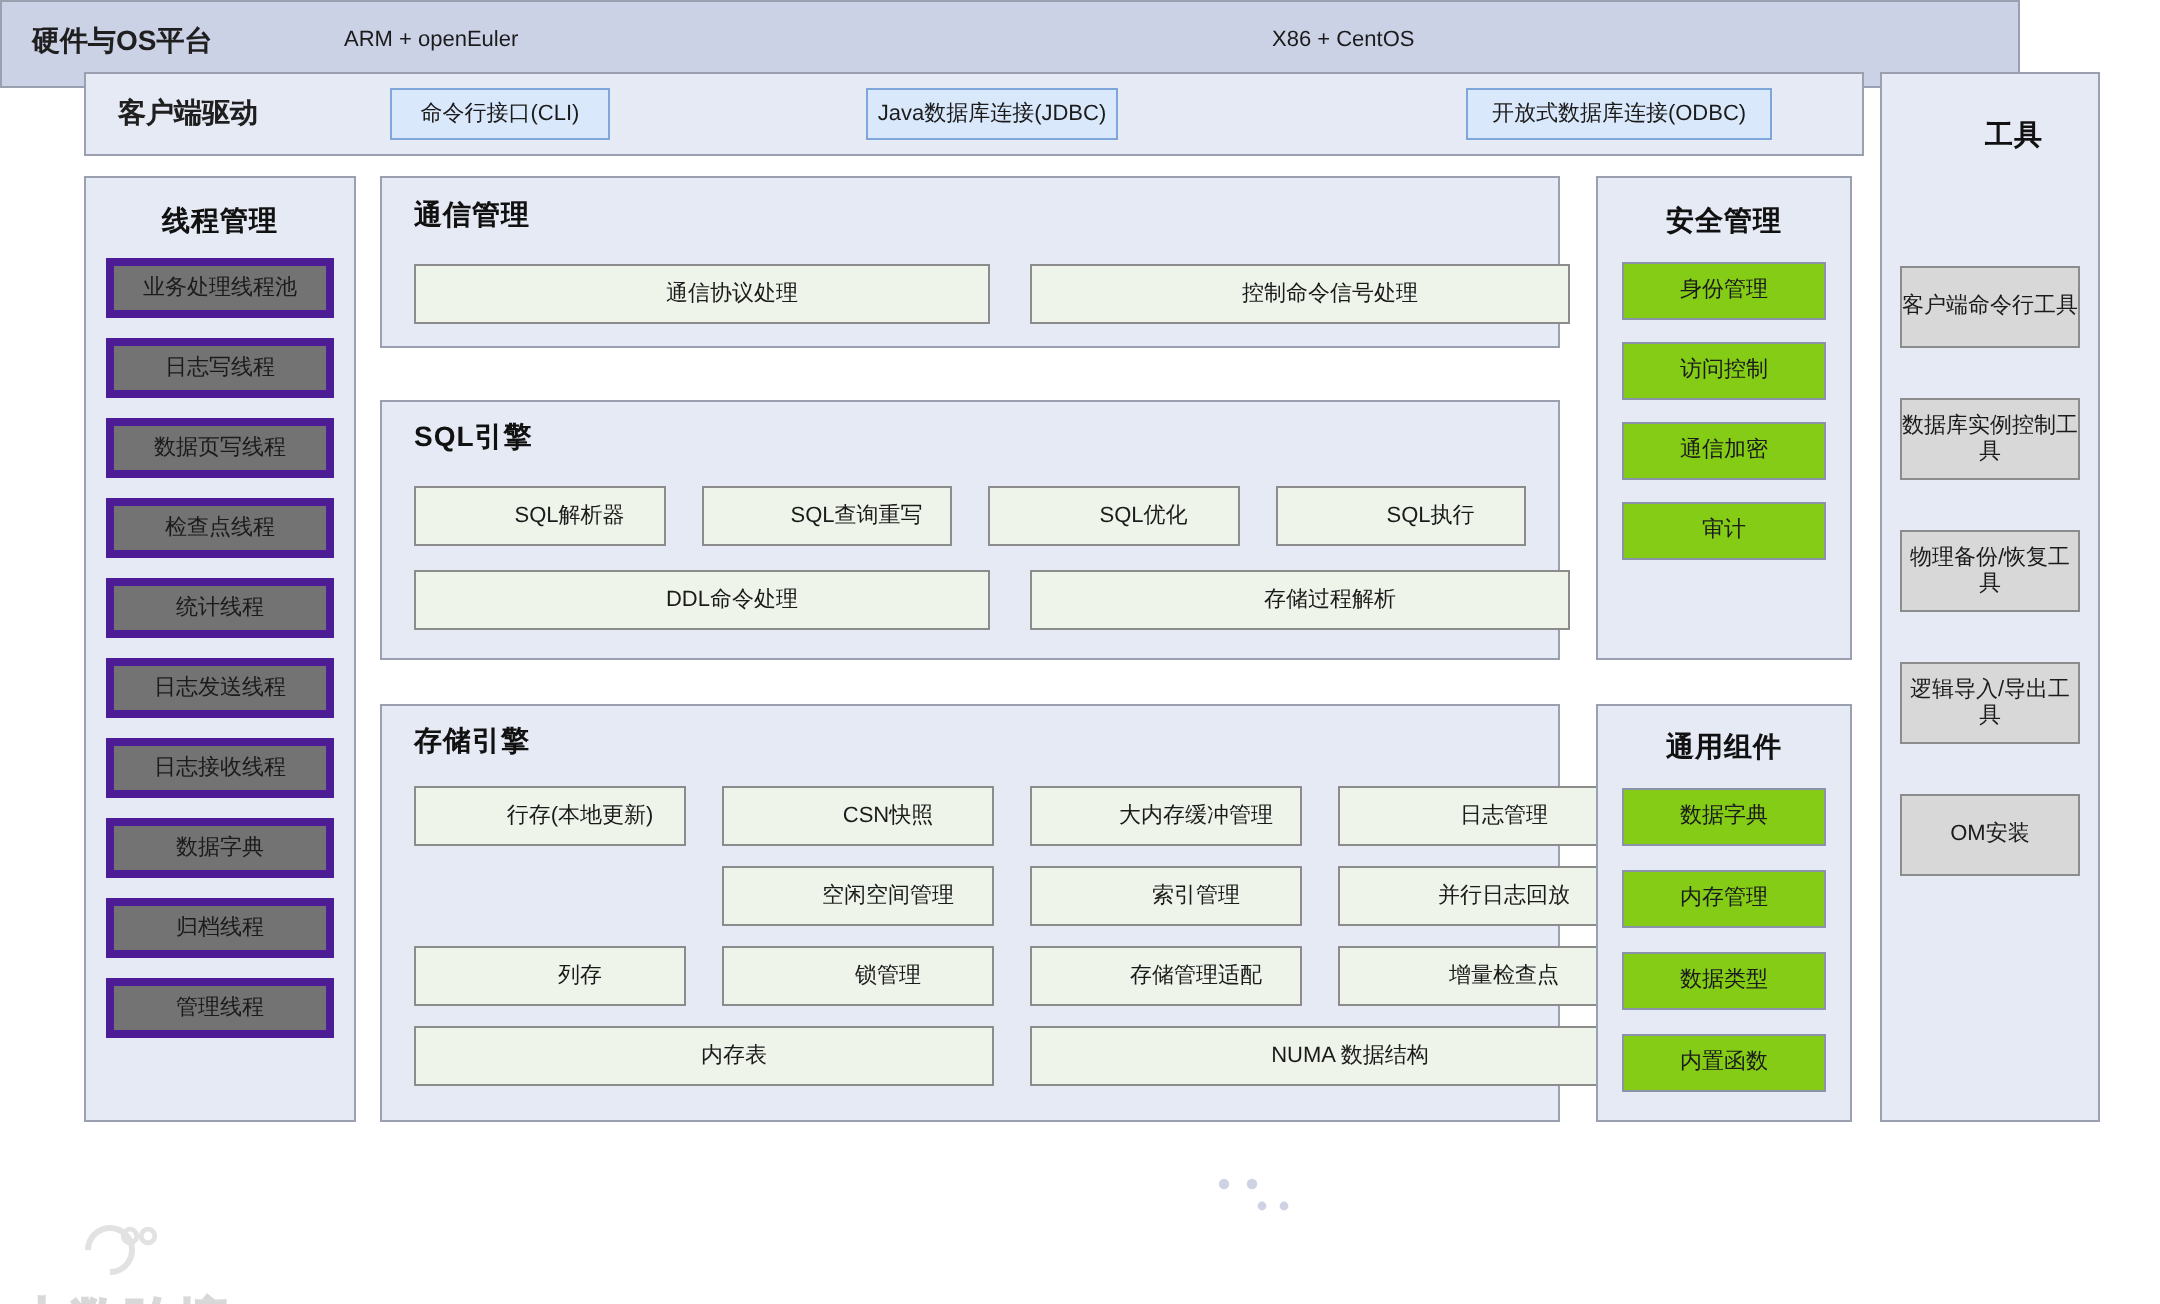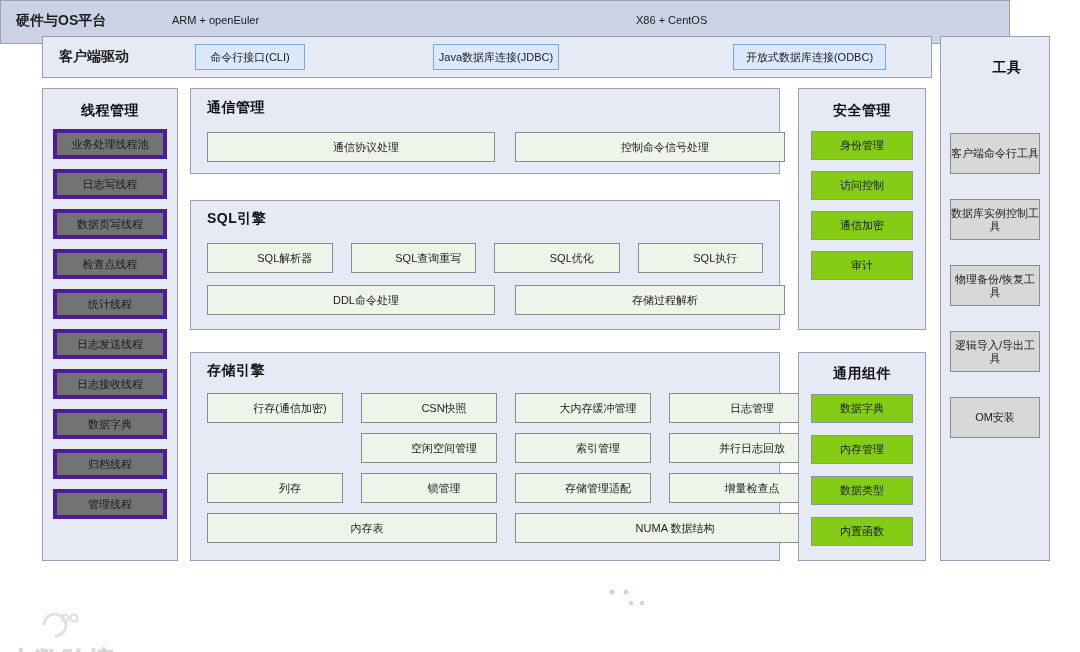--- a/index.html
+++ b/index.html
@@ -270,21 +270,21 @@
     </div>
     <div id="sql-row2">
       <div class="chip green">DDL命令处理</div>
       <div class="chip green">存储过程解析</div>
     </div>
   </div>
 
   <div class="panel" id="storage-panel">
     <div class="panel-title left">存储引擎</div>
     <div id="storage-grid">
-      <div class="chip green">行存(通信加密)</div>
+      <div class="chip green">行存(本地更新)</div>
       <div class="chip green">CSN快照</div>
       <div class="chip green">大内存缓冲管理</div>
       <div class="chip green">日志管理</div>
 
       <div class="chip green blank"></div>
       <div class="chip green">空闲空间管理</div>
       <div class="chip green">索引管理</div>
       <div class="chip green">并行日志回放</div>
 
       <div class="chip green">列存</div>

